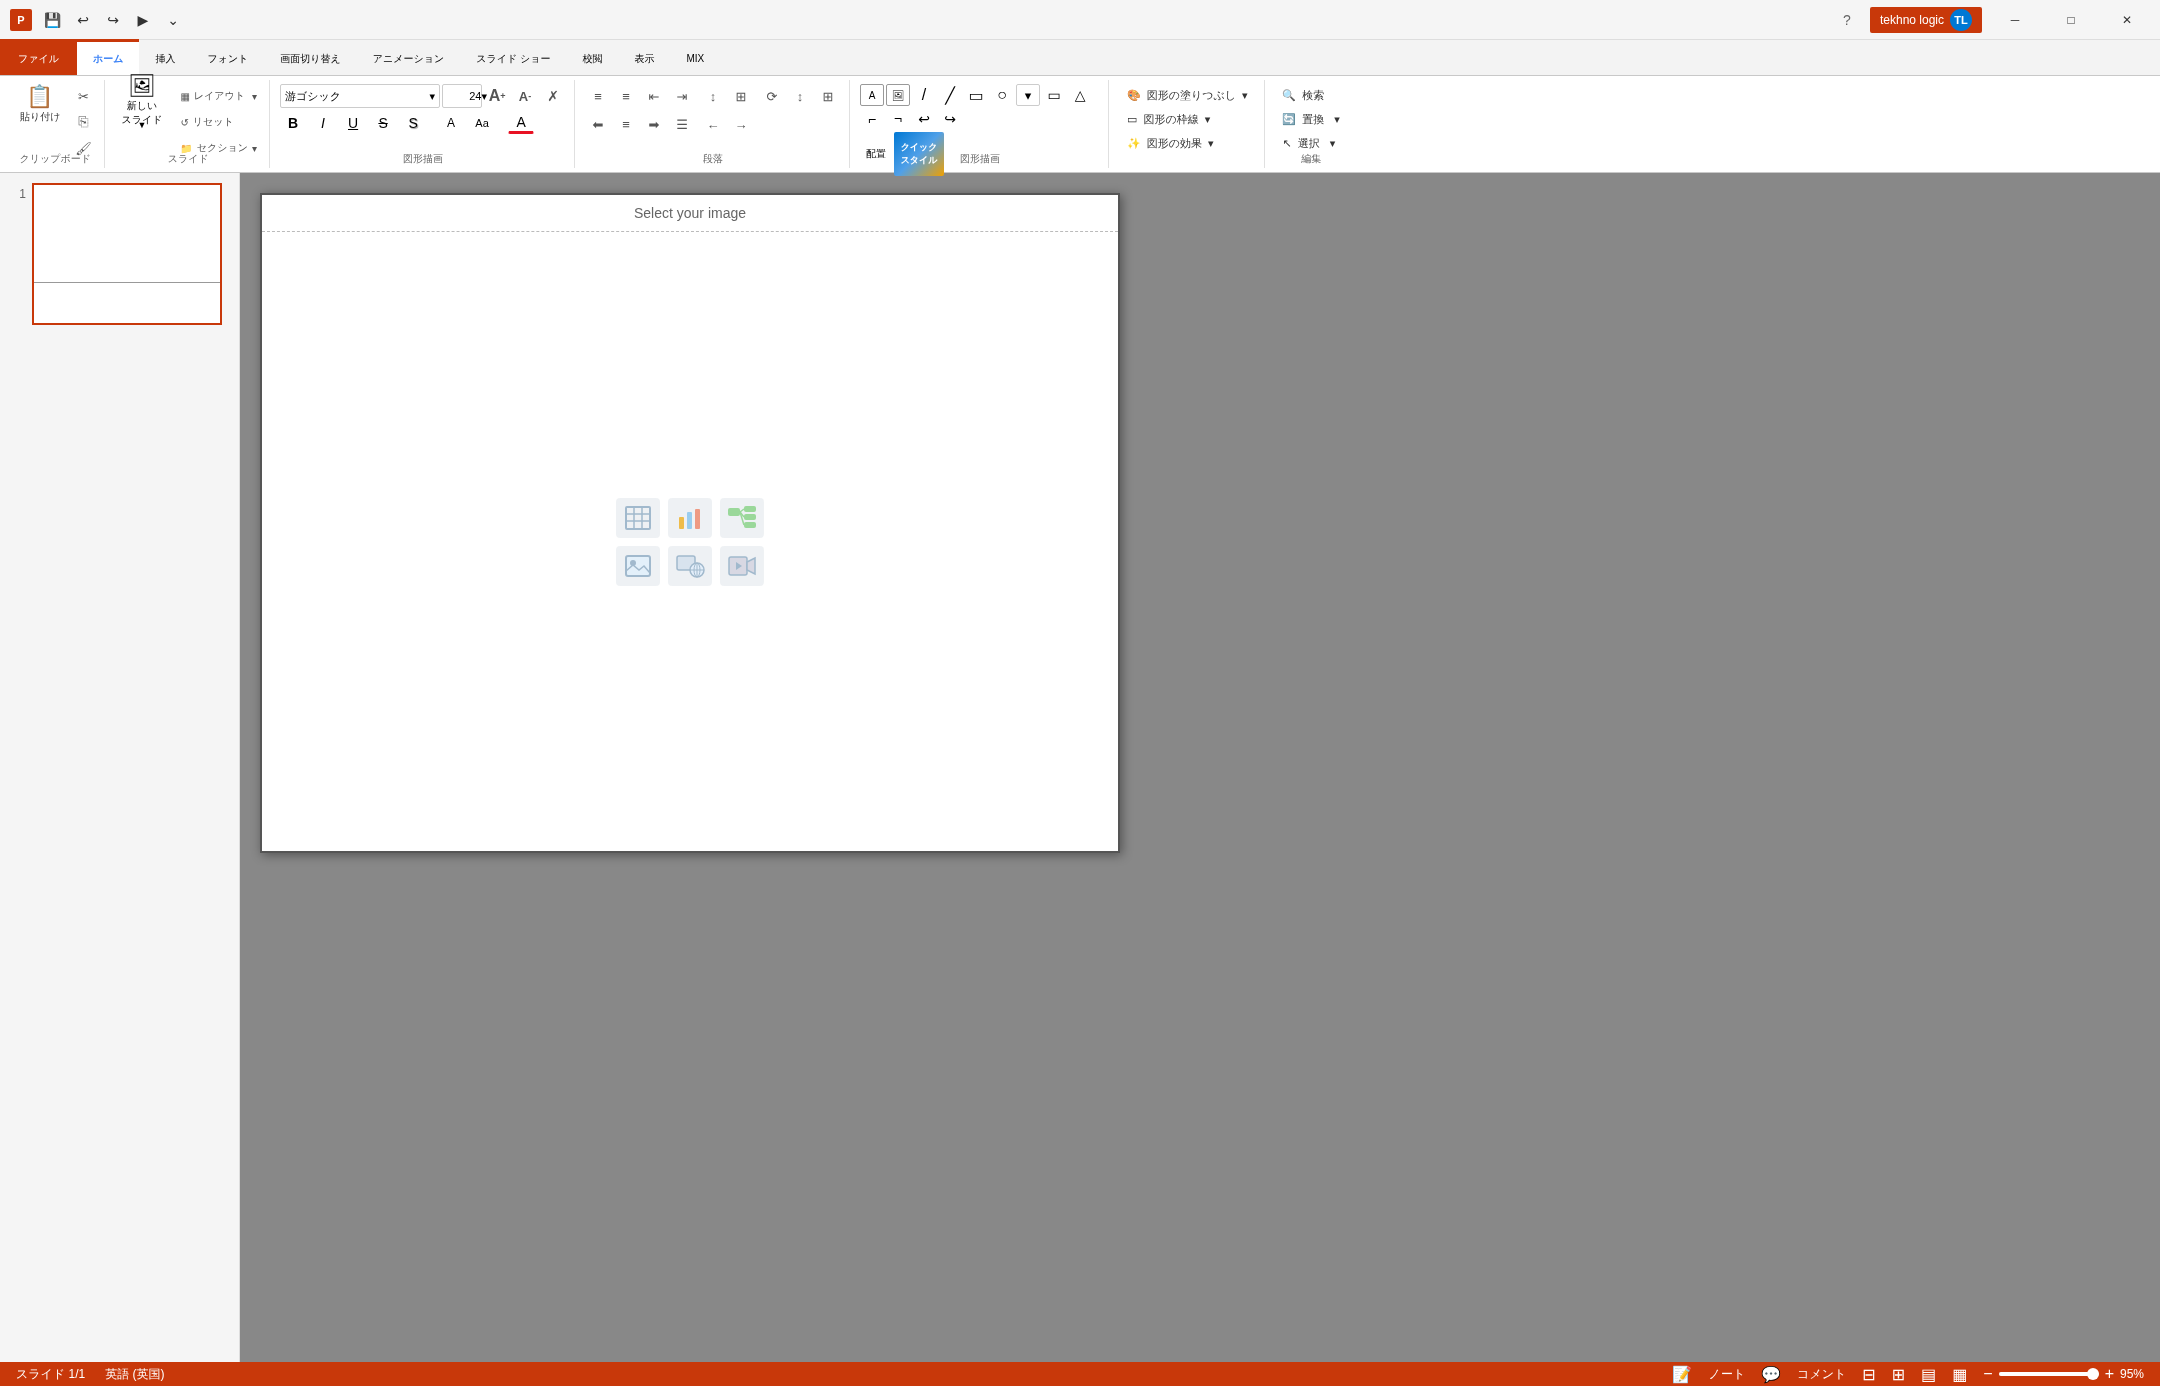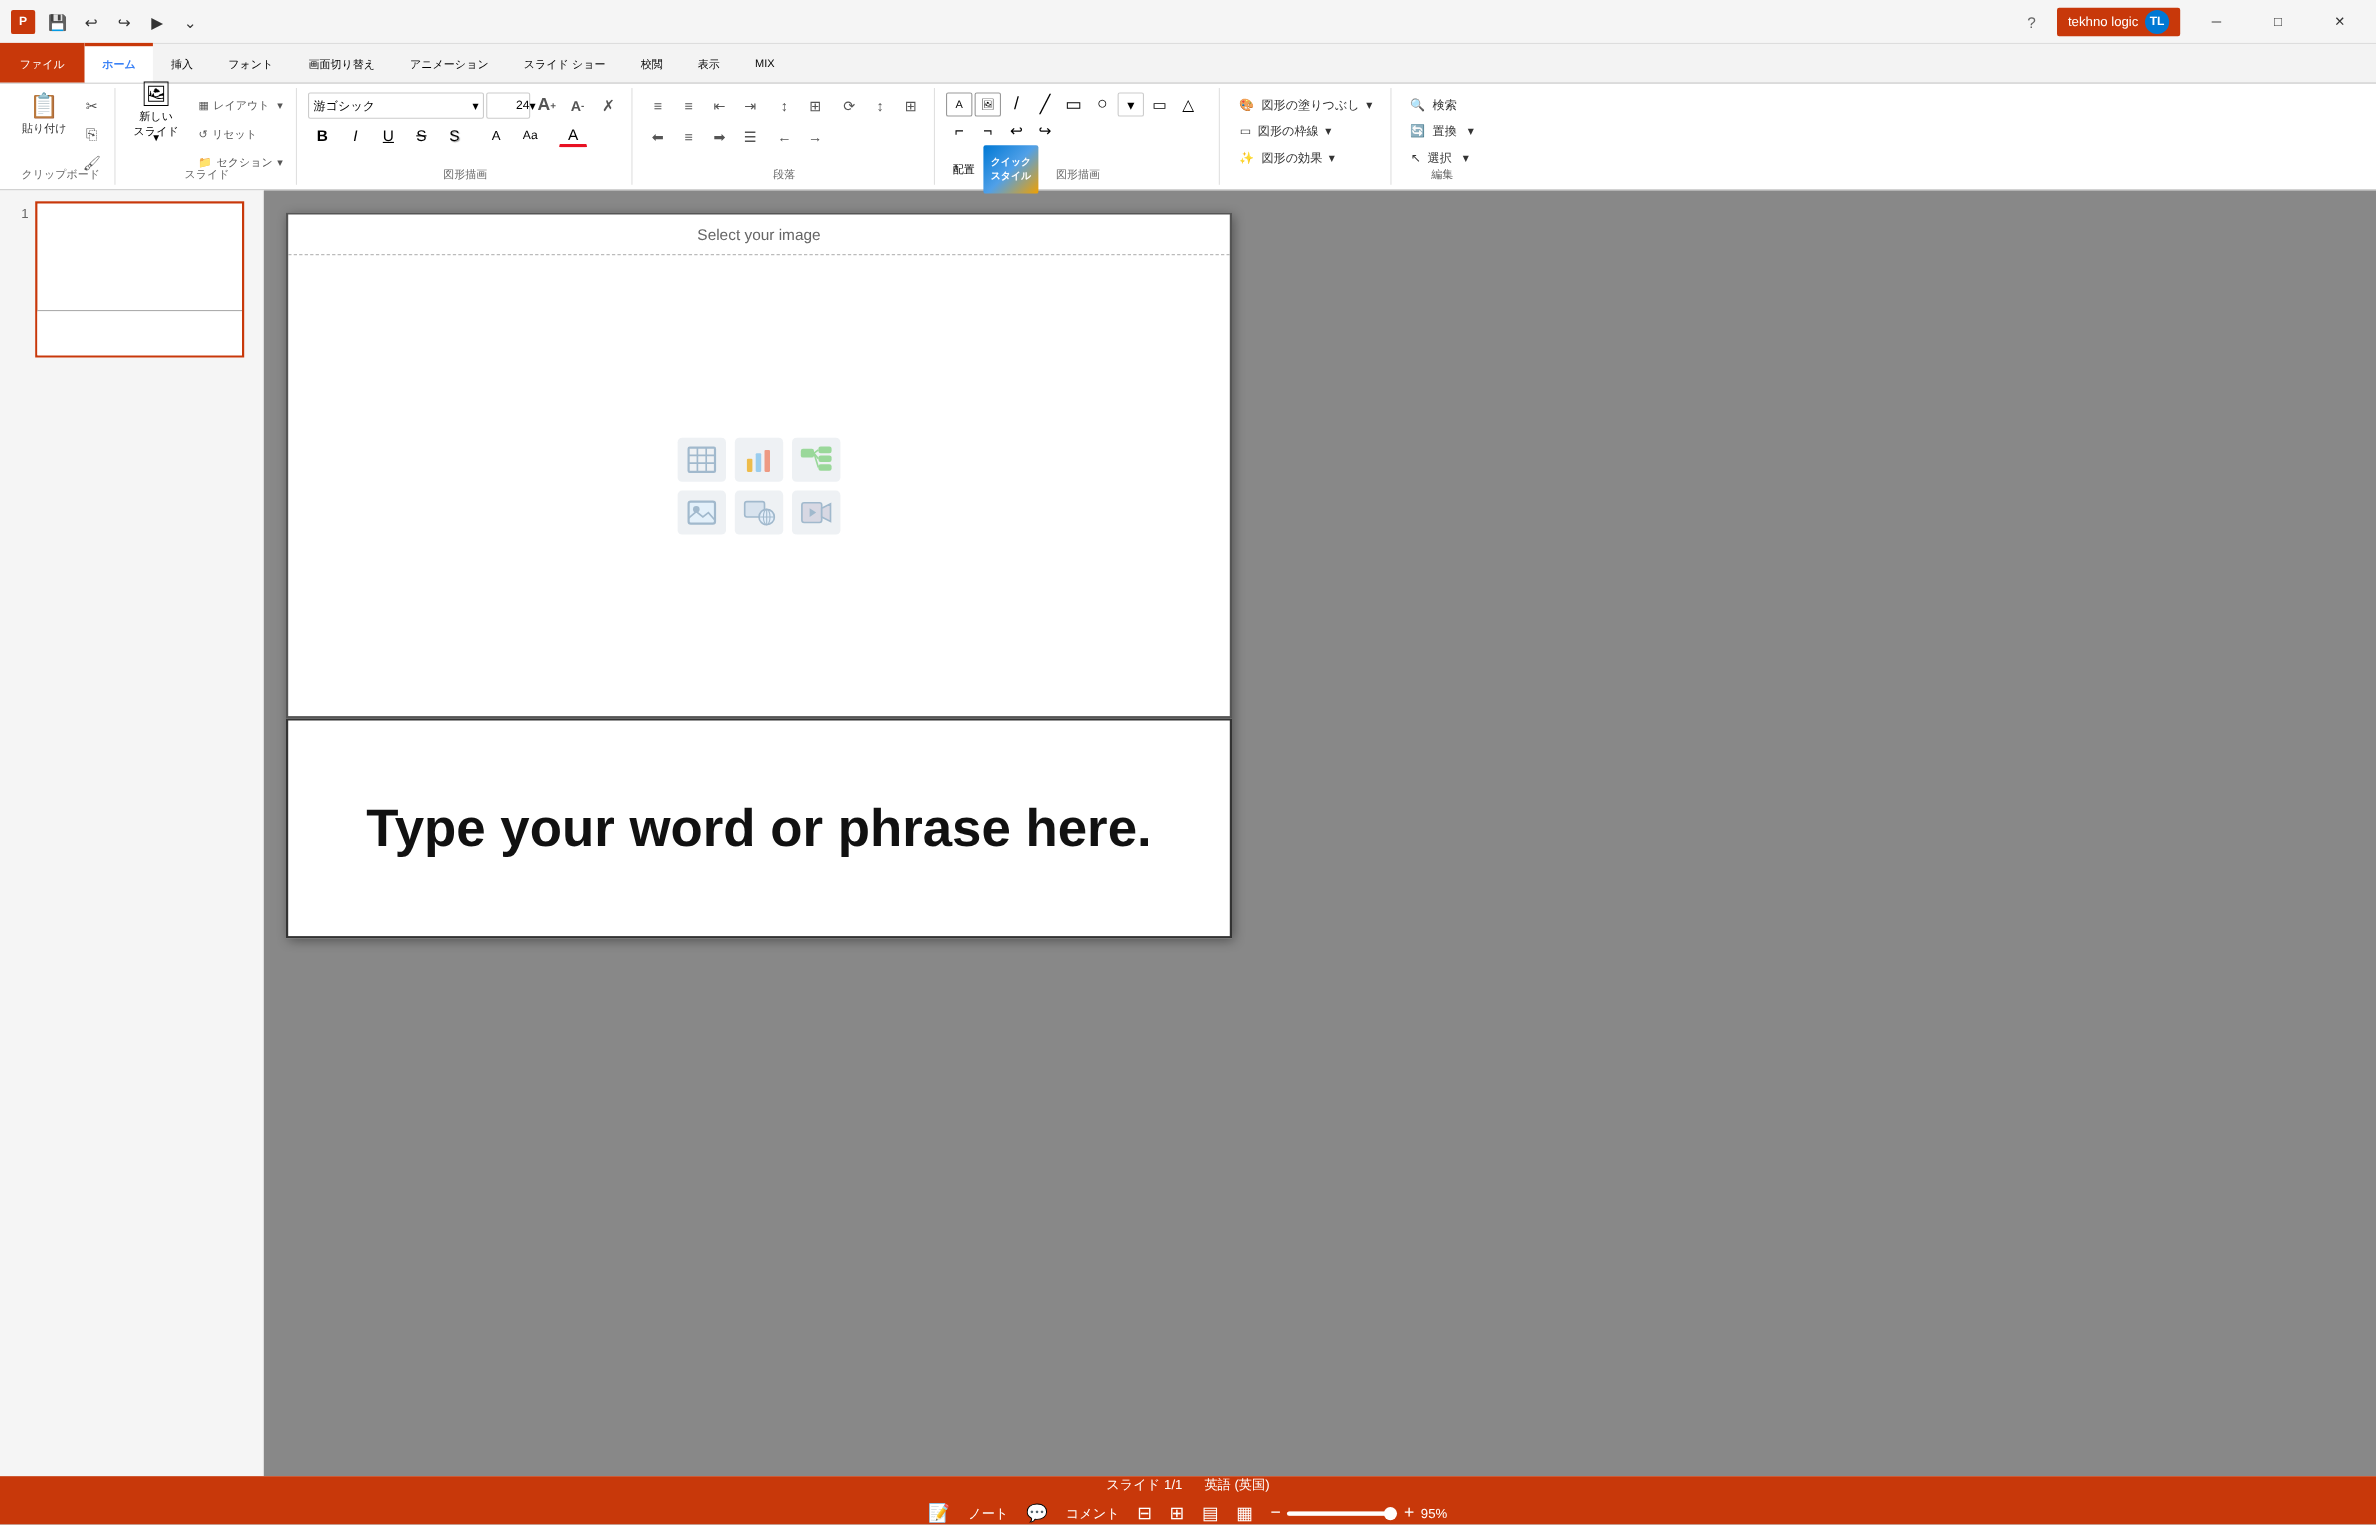--- a/index.html
+++ b/index.html
@@ -54,21 +54,21 @@
     
     .slide-editor { flex: 1; background: #888; display: flex; align-items: center; justify-content: center; overflow: hidden; padding: 20px; }
     .slide-container { background: white; box-shadow: 2px 2px 10px rgba(0,0,0,0.4); display: flex; flex-direction: column; width: 860px; height: 660px; }
     .content-icons { display: flex; flex-direction: column; gap: 8px; align-items: center; }
     .content-icons-row { display: flex; gap: 8px; }
     .content-icon { width: 44px; height: 40px; background: #e8ecf0; border-radius: 4px; display: flex; align-items: center; justify-content: center; cursor: pointer; font-size: 20px; opacity: 0.7; }
     .slide-bottom { height: 200px; border: 2px solid #333; display: flex; align-items: center; justify-content: center; }
     .slide-phrase { font-size: 48px; font-weight: 900; color: #111; text-align: center; padding: 20px; }
 
     
-    .status-bar { height: 44px; background: #c8380a; display: flex; align-items: center; justify-content: space-between; padding: 0 16px; color: white; font-size: 12px; flex-direction: column; }
+    .status-bar { height: 24px; background: #c8380a; display: flex; align-items: center; justify-content: space-between; padding: 0 16px; color: white; font-size: 12px; }
     .status-left { display: flex; gap: 20px; align-items: center; }
     .status-right { display: flex; gap: 16px; align-items: center; }
     .status-icon { font-size: 16px; cursor: pointer; }
     .zoom-bar { display: flex; align-items: center; gap: 6px; }
     .zoom-slider { width: 100px; height: 4px; background: rgba(255,255,255,0.4); border-radius: 2px; position: relative; cursor: pointer; }
     .zoom-slider-fill { width: 90%; height: 100%; background: white; border-radius: 2px; }
     .zoom-slider-thumb { width: 12px; height: 12px; background: white; border-radius: 50%; position: absolute; top: -4px; right: 0; }
 
     
     .quick-access { display: flex; gap: 4px; align-items: center; }
@@ -386,23 +386,20 @@
                     <rect x="2" y="4" width="18" height="18" rx="2" fill="#c8c8d8" stroke="#7a9cb8" stroke-width="1.5"></rect>
                     <polygon points="20,9 28,5 28,21 20,17" fill="#c8c8d8" stroke="#7a9cb8" stroke-width="1.5"></polygon>
                     <polygon points="9,9 9,17 15,13" fill="#7a9cb8"></polygon>
                   </svg>
                 </div>
               </div>
             </div>
           </div>
         </div>
 
-        <div class="slide-bottom">
-          <div class="slide-phrase">Type your word or phrase here.</div>
-        </div>
       </div>
     </div>
   </div>
 </div>
 
 <div class="status-bar">
   <div class="status-left">
     <span>スライド 1/1</span>
     <span>英語 (英国)</span>
   </div>

